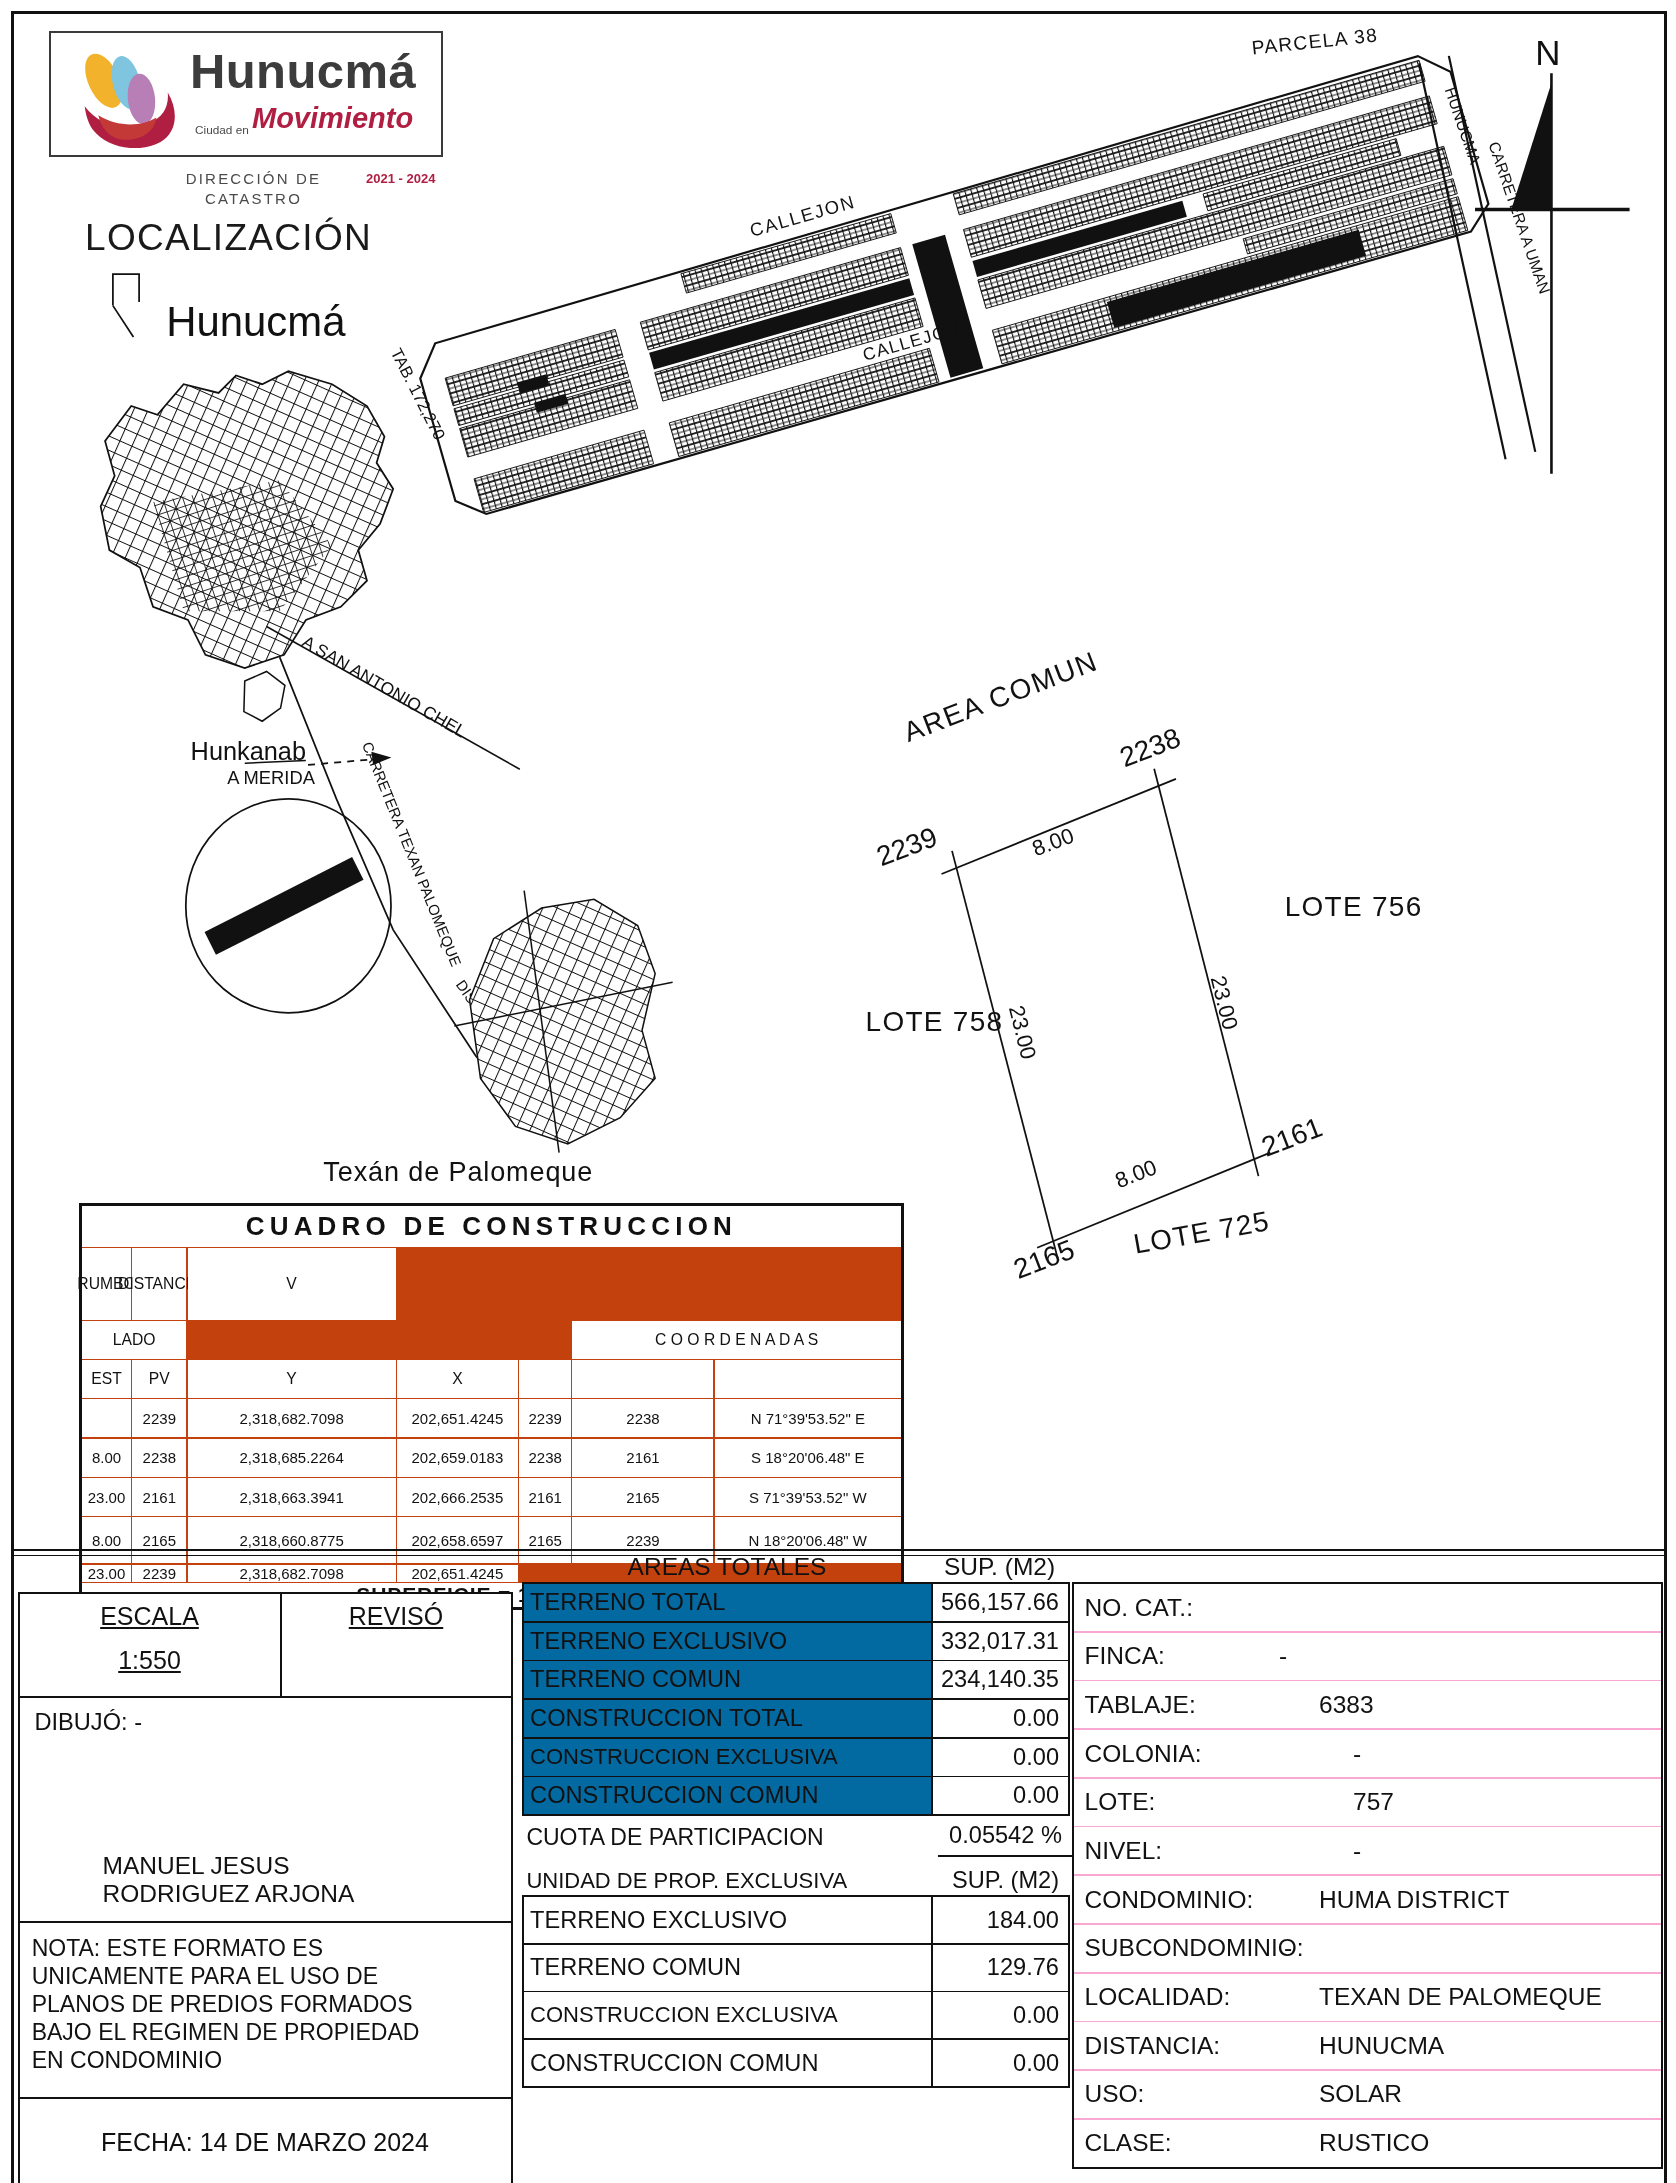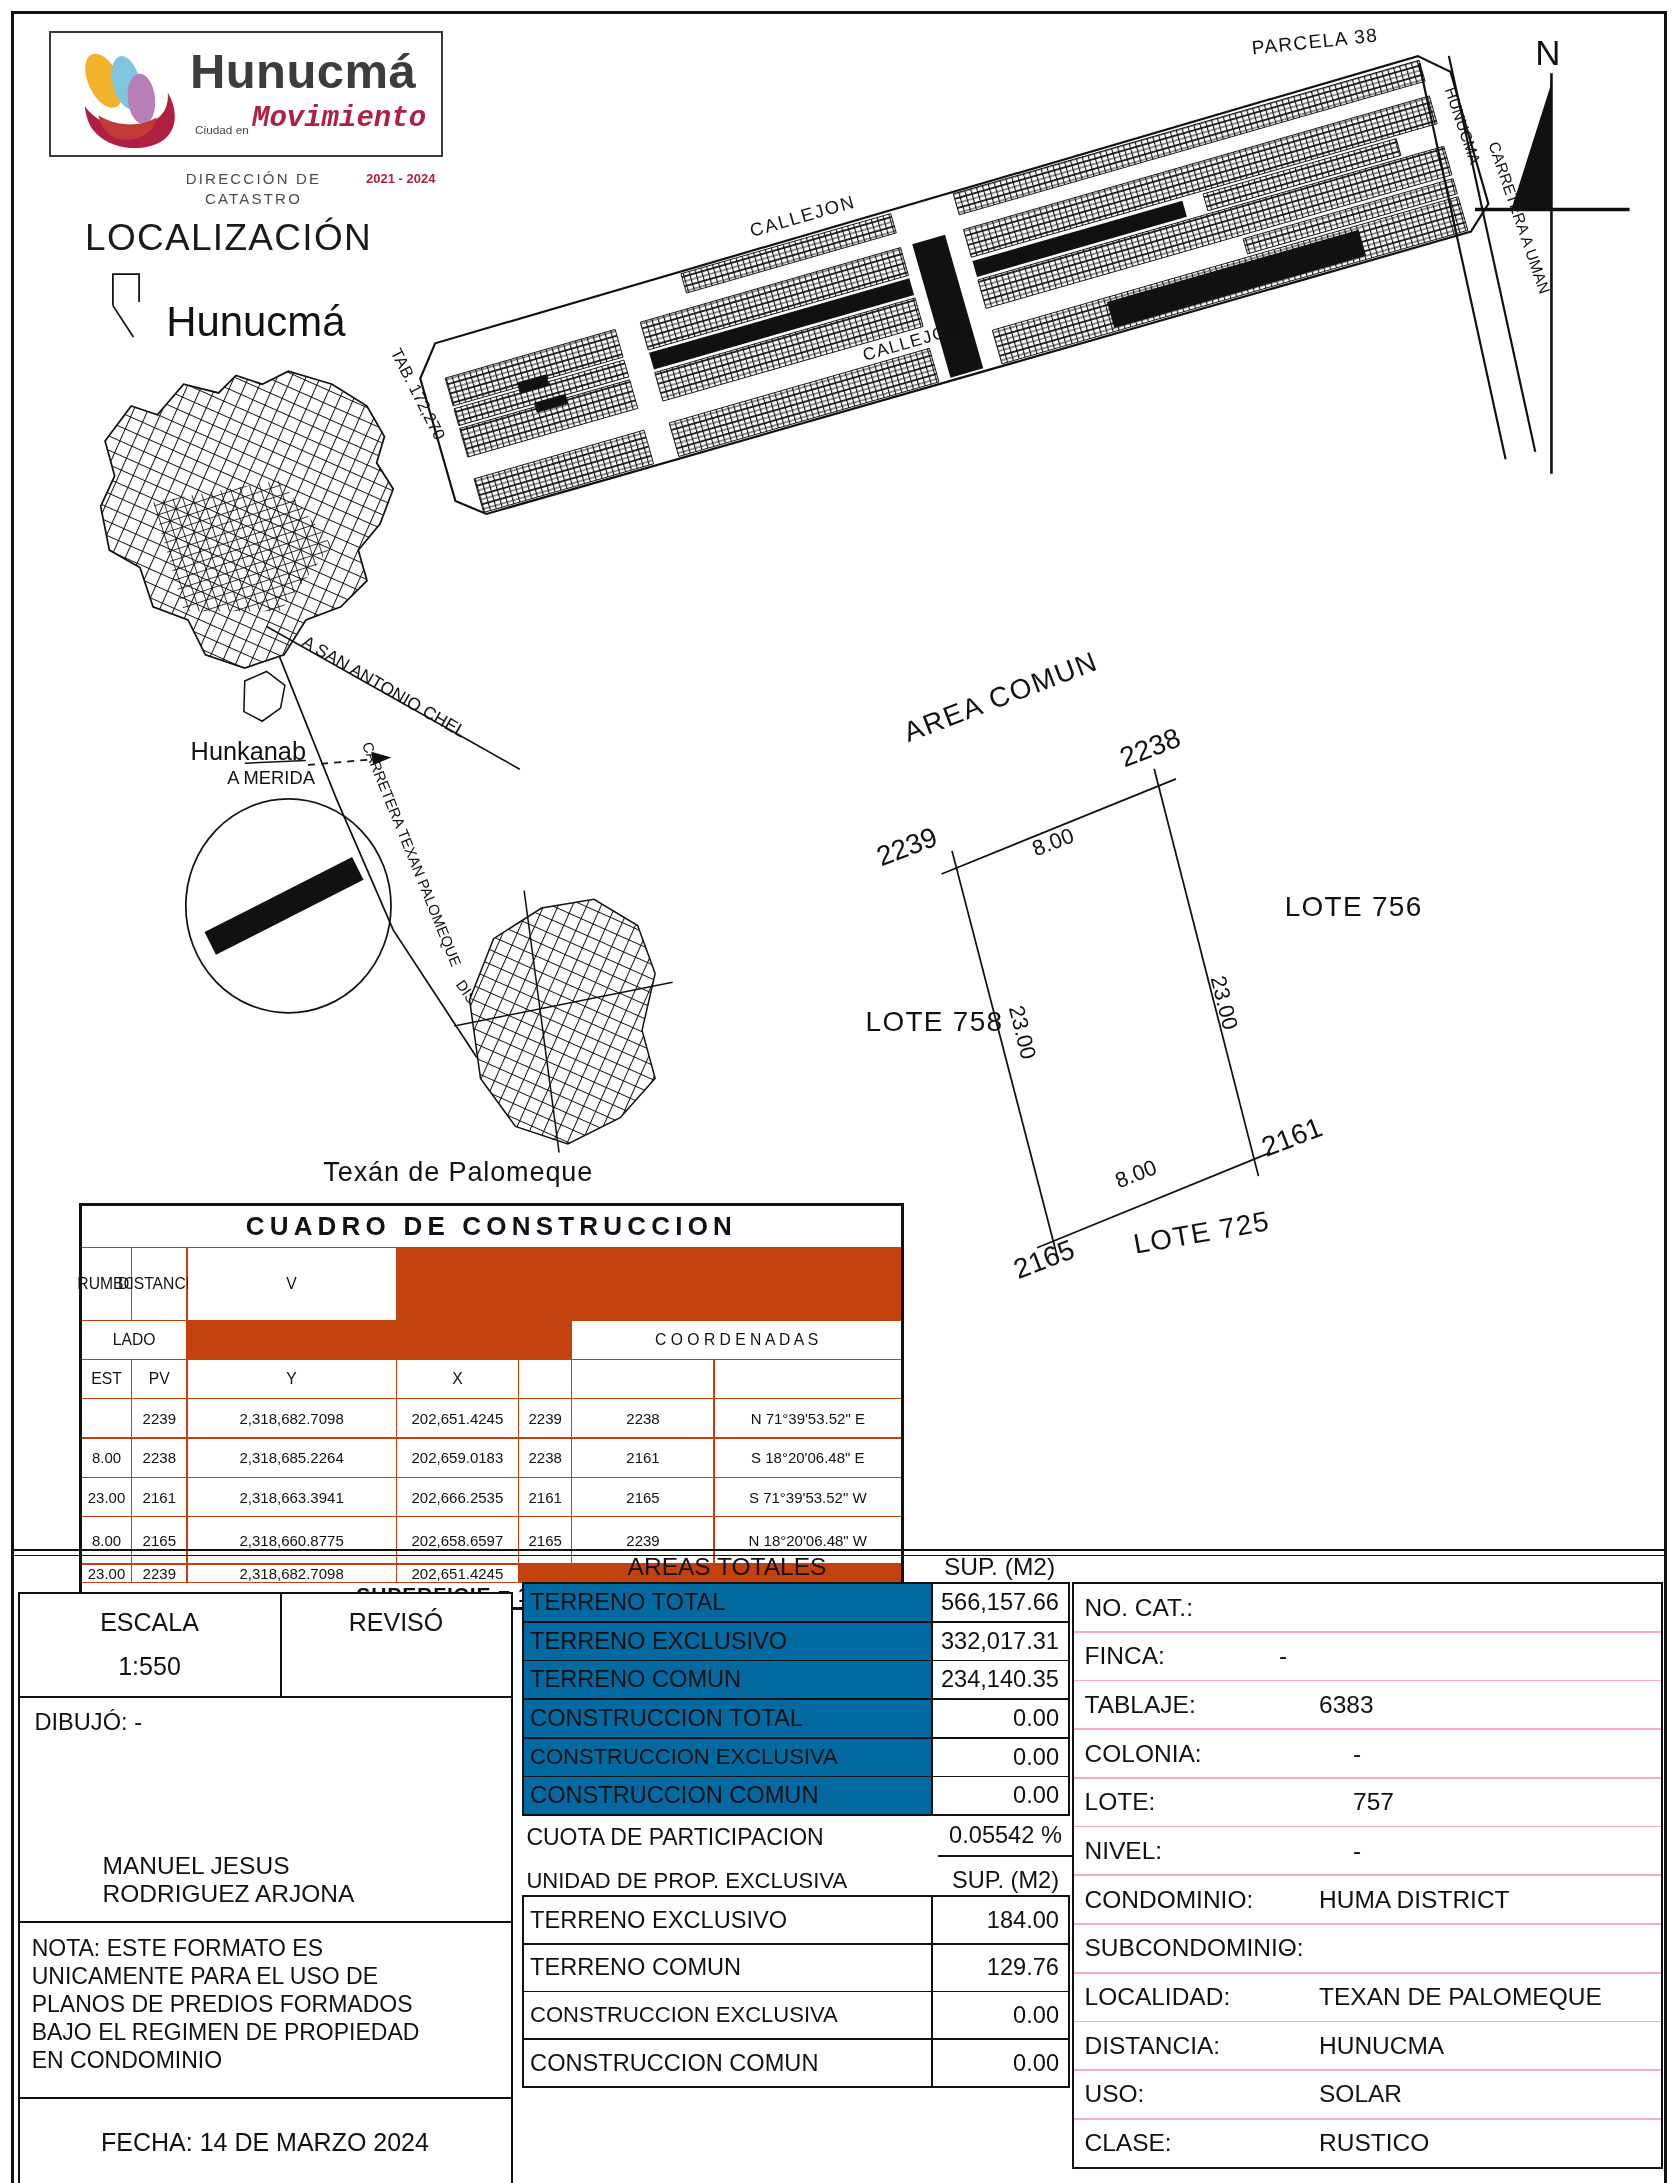--- a/index.html
+++ b/index.html
@@ -8,40 +8,40 @@
   .abs{position:absolute;}
   .pageborder{position:absolute;left:10.5px;top:10.5px;right:10.5px;bottom:10.5px;border:3.1px solid #111;pointer-events:none;}
   .divider{position:absolute;left:12.2px;width:1652px;border-top:2.6px solid #111;}
   .divider2{position:absolute;left:12.2px;width:1652px;border-top:1.3px solid #111;}
 
   
   .logobox{position:absolute;left:49px;top:31px;width:390px;height:122px;border:2.2px solid #3a3a3a;background:#fff;}
   .logotitle{position:absolute;left:139px;top:9.6px;font-size:49px;font-weight:bold;color:#3c3c3c;letter-spacing:0.4px;}
   .tagpre{position:absolute;left:144px;top:90px;font-size:11.8px;color:#4a4a4a;}
   .tagscript{position:absolute;left:201px;top:69px;font-size:29px;font-style:italic;font-weight:bold;
-             font-family:Liberation Mono, monospace;color:#b01e41;}
+             font-family:Liberation Sans, sans-serif;color:#b01e41;}
   .years{position:absolute;left:315px;top:90px;font-size:13px;font-weight:bold;color:#b01e41;margin-top:48px;}
   .dept{position:absolute;left:131px;top:169px;width:245px;text-align:center;font-size:15px;letter-spacing:2.2px;
         color:#4a4a4a;white-space:pre-line;line-height:20px;}
   .loctitle{position:absolute;left:85px;top:217px;font-size:37px;letter-spacing:1.3px;color:#1a1a1a;}
 
   
   .ct{position:absolute;left:79px;top:1203px;display:grid;
       grid-template-columns:49px 54px 208px 121px 52px 141px 186px;
       grid-template-rows:41px 35px 35px repeat(5,38px) 46px;
       gap:1.3px;background:#c2410c;border:3.5px solid #111;}
   .ct .c{background:#fff;display:flex;align-items:center;justify-content:center;font-size:15px;}
   .ct .title{grid-column:1/-1;font-size:26px;font-weight:bold;letter-spacing:5.2px;}
   .ct .hd{font-size:15.7px;}
   .ct .sup{grid-column:1/-1;font-size:21px;font-weight:bold;letter-spacing:0.9px;}
 
   
   .box{position:absolute;border:2.2px solid #111;background:#fff;}
   .cellsplit{display:grid;grid-template-columns:262px 1fr;height:100%;}
-  .cellsplit>div{padding-top:14px;text-align:center;font-size:25px;}
+  .cellsplit>div{padding-top:8px;text-align:center;font-size:25px;text-decoration:underline;}
   .cellsplit>div:first-child{border-right:2.2px solid #111;}
   .escv{margin-top:15px;font-size:25px;}
   .dibujo{position:absolute;left:15px;top:10.5px;font-size:23.6px;}
   .author{position:absolute;left:83px;top:154px;font-size:24.5px;line-height:28px;white-space:pre-line;}
   .nota{padding:11.4px 8.7px 0 12.2px;font-size:23px;line-height:28px;white-space:pre-line;}
   .fecha{display:flex;align-items:center;justify-content:center;height:100%;font-size:25px;}
 
   
   .athead{position:absolute;left:522px;top:1553px;width:546px;height:27px;}
   .athead .t1{position:absolute;left:0;width:410px;text-align:center;font-size:24.5px;}

